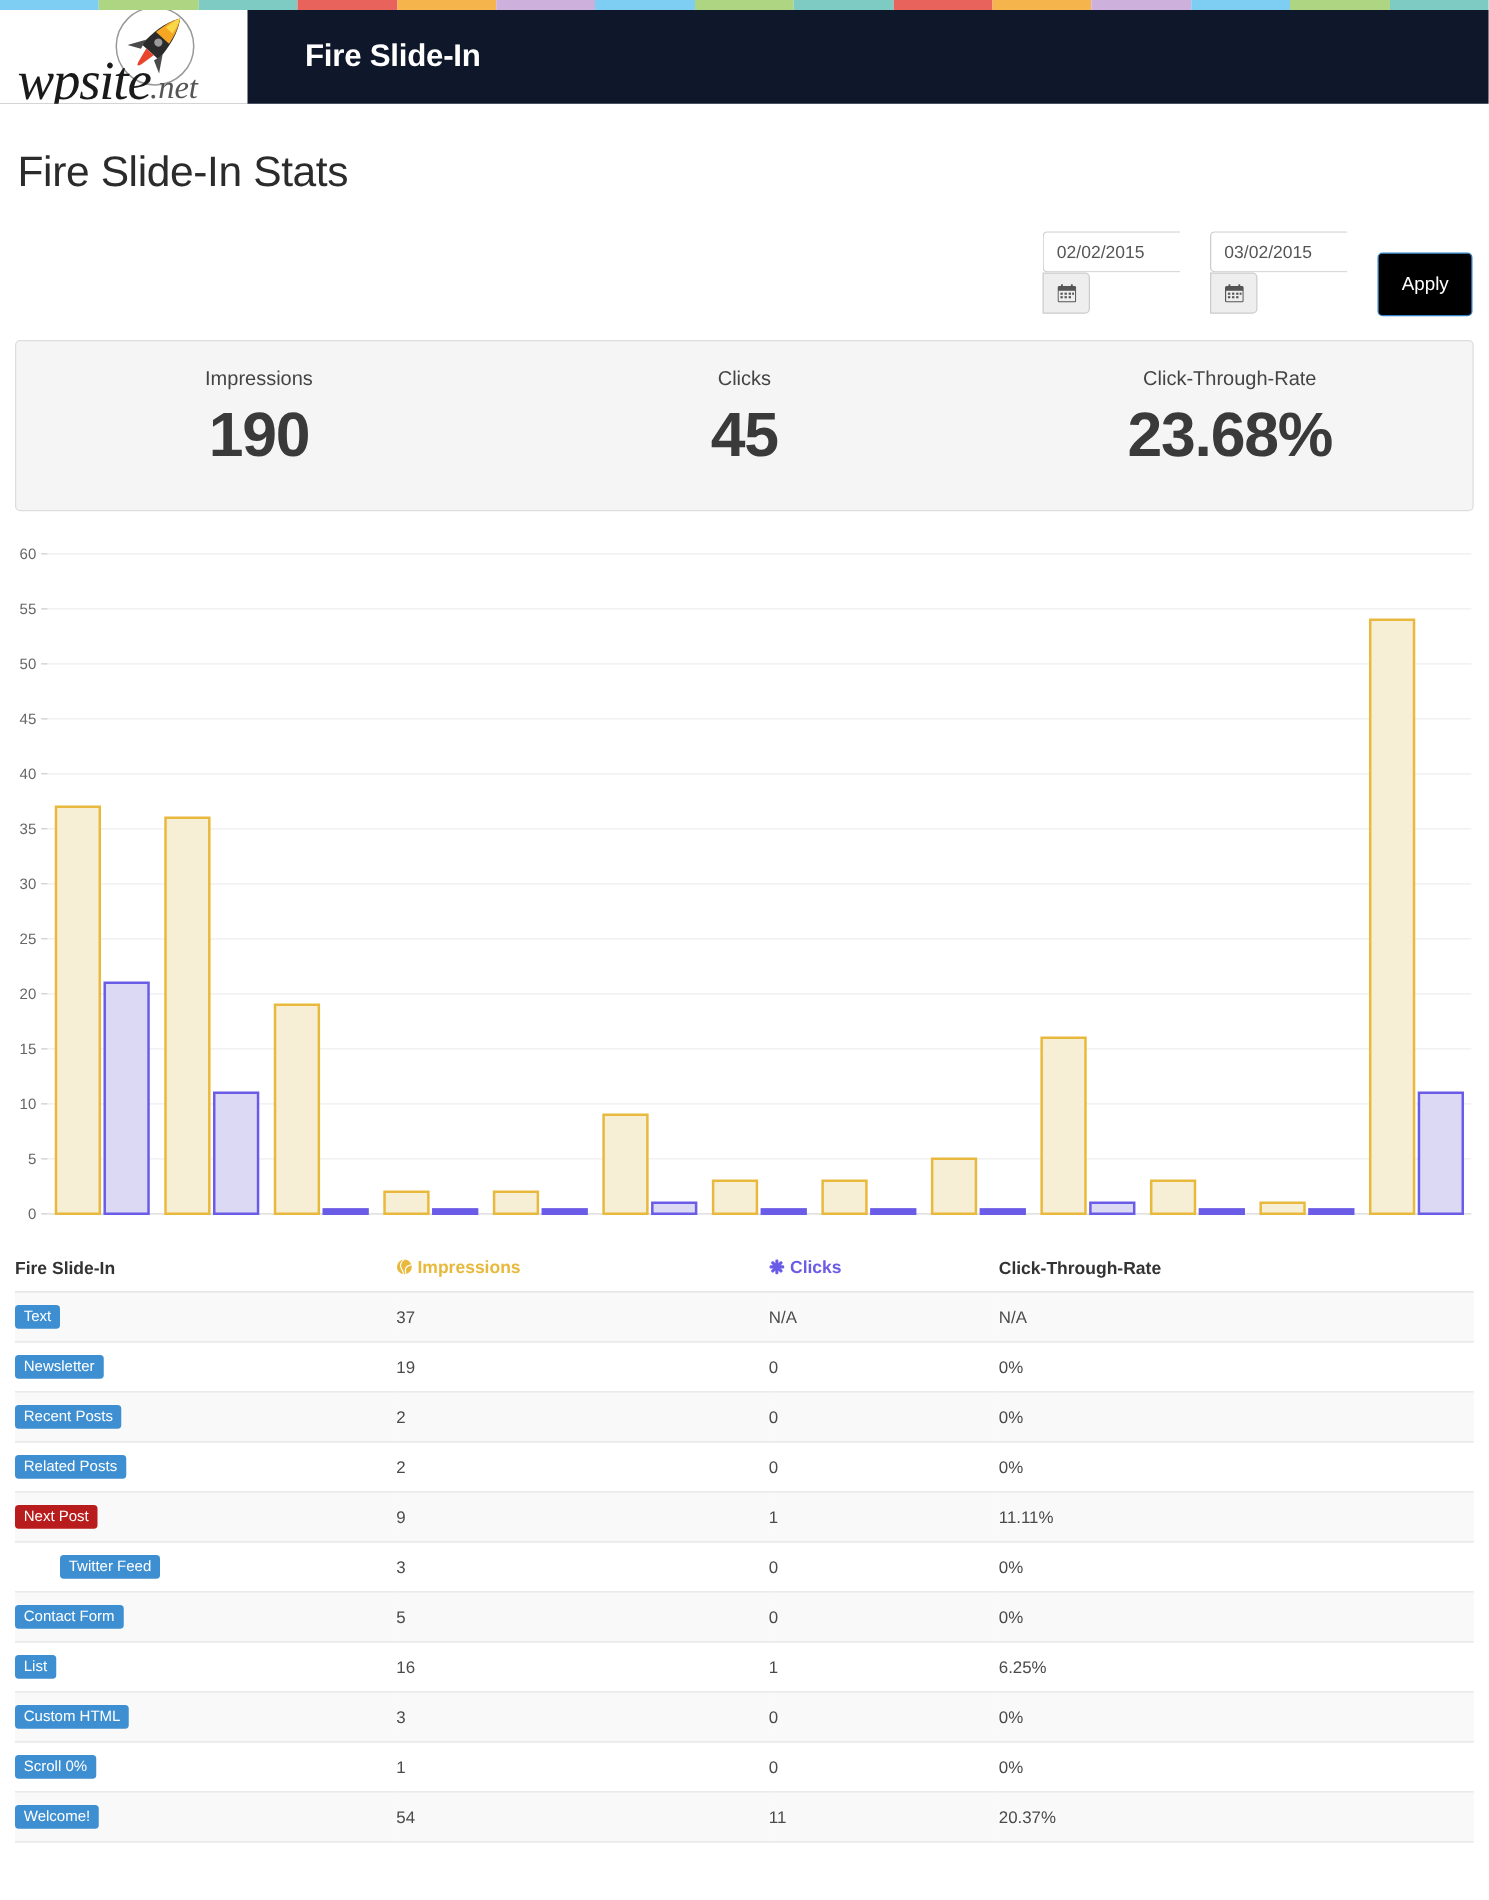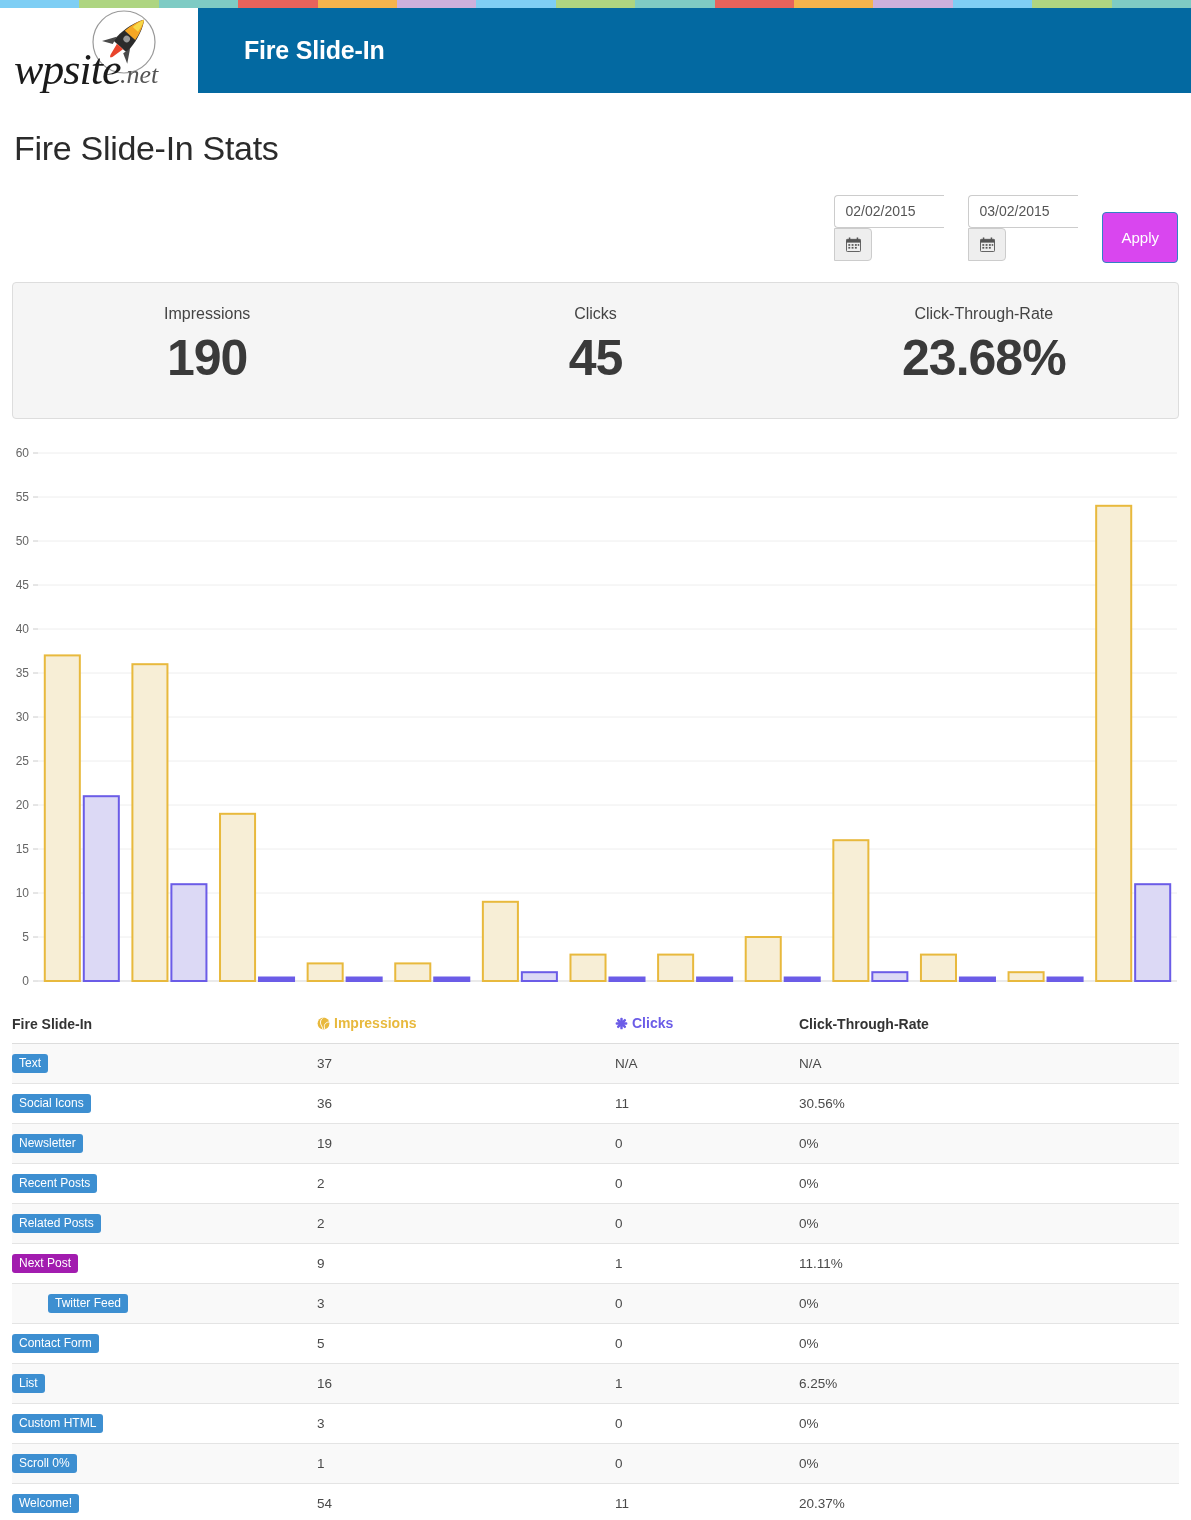--- a/index.html
+++ b/index.html
@@ -12,22 +12,22 @@
     color: #333333;
     overflow: hidden;
   }
 
   
   .color-strip { display:flex; height:8px; width:100%; }
   .color-strip span { flex: 1 1 auto; height:100%; display:block; }
 
   
   .header {
-    height: 85px;
-    background: #0369a1;
+    height: 75px;
+    background: #0f172a;
     display: flex;
     align-items: stretch;
     position: relative;
   }
   .logo-box {
     width: 198px;
     background: #ffffff;
     display:flex;
     align-items:center;
     justify-content:center;
@@ -95,21 +95,21 @@
   }
   .date-addon {
     width: 38px; height: 33px;
     border: 1px solid #cccccc;
     border-radius: 0 4px 4px 0;
     background: #eeeeee;
     display:flex; align-items:center; justify-content:center;
     cursor:pointer;
   }
   .apply-btn {
-    background: #d946ef;
+    background: #000000;
     border: 1px solid #3281c4;
     color: #ffffff;
     font-size: 15px;
     border-radius: 4px;
     padding: 16px 18px;
     cursor:pointer;
     font-family:"Liberation Sans", sans-serif;
     margin-top:20px;
   }
 
@@ -384,45 +384,39 @@
     </tr>
   </thead>
   <tbody id="stats-tbody">
       <tr>
         <td class="col-name"><span class="badge" style="background: rgb(61, 143, 209);">Text</span></td>
         <td class="col-imp">37</td>
         <td class="col-clk">N/A</td>
         <td class="col-ctr">N/A</td>
       </tr>
       <tr>
-        <td class="col-name"><span class="badge" style="background: rgb(61, 143, 209);">Social Icons</span></td>
-        <td class="col-imp">36</td>
-        <td class="col-clk">11</td>
-        <td class="col-ctr">30.56%</td>
-      </tr>
-      <tr>
         <td class="col-name"><span class="badge" style="background: rgb(61, 143, 209);">Newsletter</span></td>
         <td class="col-imp">19</td>
         <td class="col-clk">0</td>
         <td class="col-ctr">0%</td>
       </tr>
       <tr>
         <td class="col-name"><span class="badge" style="background: rgb(61, 143, 209);">Recent Posts</span></td>
         <td class="col-imp">2</td>
         <td class="col-clk">0</td>
         <td class="col-ctr">0%</td>
       </tr>
       <tr>
         <td class="col-name"><span class="badge" style="background: rgb(61, 143, 209);">Related Posts</span></td>
         <td class="col-imp">2</td>
         <td class="col-clk">0</td>
         <td class="col-ctr">0%</td>
       </tr>
       <tr>
-        <td class="col-name"><span class="badge" style="background: #a21caf;">Next Post</span></td>
+        <td class="col-name"><span class="badge" style="background: #b91c1c;">Next Post</span></td>
         <td class="col-imp">9</td>
         <td class="col-clk">1</td>
         <td class="col-ctr">11.11%</td>
       </tr>
       <tr>
         <td class="col-name"><span class="badge" style="background: rgb(61, 143, 209); margin-left: 36px;">Twitter Feed</span></td>
         <td class="col-imp">3</td>
         <td class="col-clk">0</td>
         <td class="col-ctr">0%</td>
       </tr>

